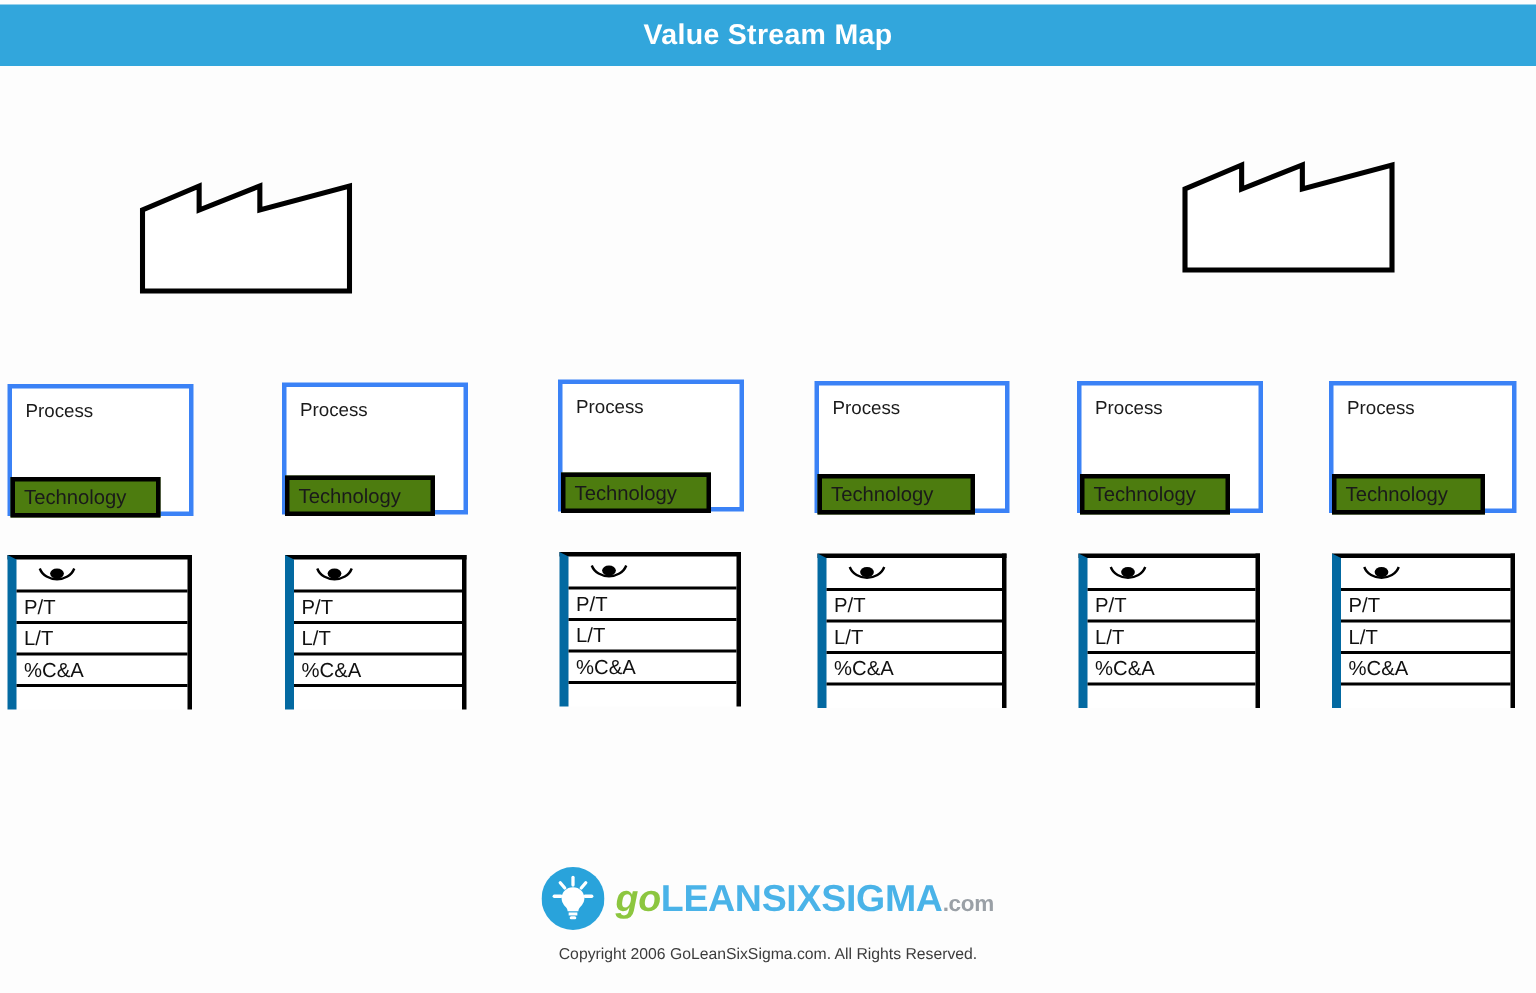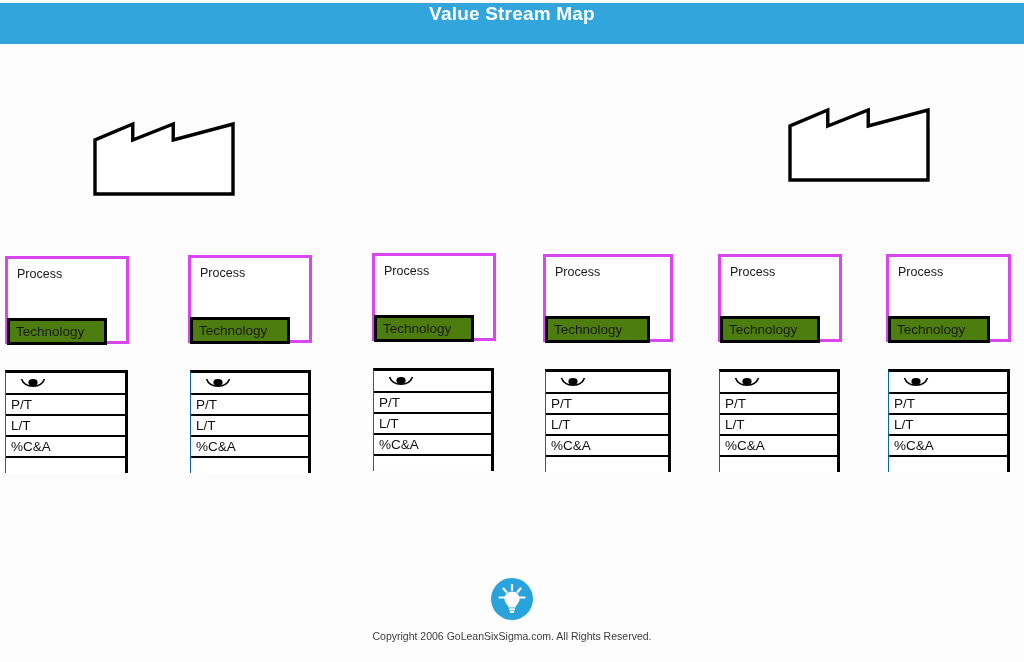--- a/index.html
+++ b/index.html
@@ -17,21 +17,21 @@
 
   
   .header-bar {
     position: absolute;
     left: 0;
     top: 3px;
     width: 1024px;
     height: 41px;
     background: #32a6dc;
     display: flex;
-    align-items: flex-start;
+    align-items: center;
     justify-content: center;
     box-sizing: border-box;
   }
   .header-title {
     color: #ffffff;
     font-size: 19px;
     font-weight: bold;
     letter-spacing: 0.2px;
     font-family: "Liberation Sans", sans-serif;
   }
@@ -48,21 +48,21 @@
 
   
   .factory {
     position: absolute;
   }
   .factory svg { display: block; }
 
   .process-box {
     position: absolute;
     box-sizing: border-box;
-    border: 3px solid #d946ef;
+    border: 3px solid #3b82f6;
     background: #ffffff;
   }
   .process-label {
     position: absolute;
     left: 9px;
     top: 8px;
     font-size: 12.5px;
     color: #1a1a1a;
     font-family: "Liberation Sans", sans-serif;
     white-space: nowrap;
@@ -80,21 +80,21 @@
     color: #1a1a1a;
     padding-left: 6px;
     font-family: "Liberation Sans", sans-serif;
     white-space: nowrap;
   }
 
   
   .data-box {
     position: absolute;
     box-sizing: border-box;
-    border-left: 1px solid #0369a1;
+    border-left: 6px solid #0369a1;
     border-right: 3px solid #000000;
     border-top: 3px solid #000000;
     background: #ffffff;
   }
   .data-row {
     box-sizing: border-box;
     border-bottom: 2px solid #000000;
     height: 21px;
     display: flex;
     align-items: center;
@@ -355,15 +355,18 @@
           <line x1="12.5" y1="10.5" x2="15.5" y2="14"></line>
           <line x1="29.5" y1="10.5" x2="26.5" y2="14"></line>
           <line x1="8.5" y1="19.5" x2="13" y2="19.5"></line>
           <line x1="33.5" y1="19.5" x2="29" y2="19.5"></line>
         </g>
         <path d="M21 13.5 c-4.4 0 -7.6 3.3 -7.6 7.3 c0 2.9 1.7 4.6 2.9 6.1 c0.8 1 1.1 1.7 1.1 2.6 l7.2 0 c0 -0.9 0.3 -1.6 1.1 -2.6 c1.2 -1.5 2.9 -3.2 2.9 -6.1 c0 -4 -3.2 -7.3 -7.6 -7.3 z" fill="#ffffff"></path>
         <rect x="18.1" y="30.3" width="5.8" height="2" fill="#ffffff"></rect>
         <rect x="18.8" y="32.9" width="4.4" height="2" rx="1" fill="#ffffff"></rect>
       </svg>
     </span>
+    <span class="logo-word">
+      <span class="logo-go">go</span><span class="logo-lss">LEANSIXSIGMA</span><span class="logo-com">.com</span>
+    </span>
   </div>
   <div class="copyright">Copyright 2006 GoLeanSixSigma.com. All Rights Reserved.</div>
 </div>
 
 </body></html>

